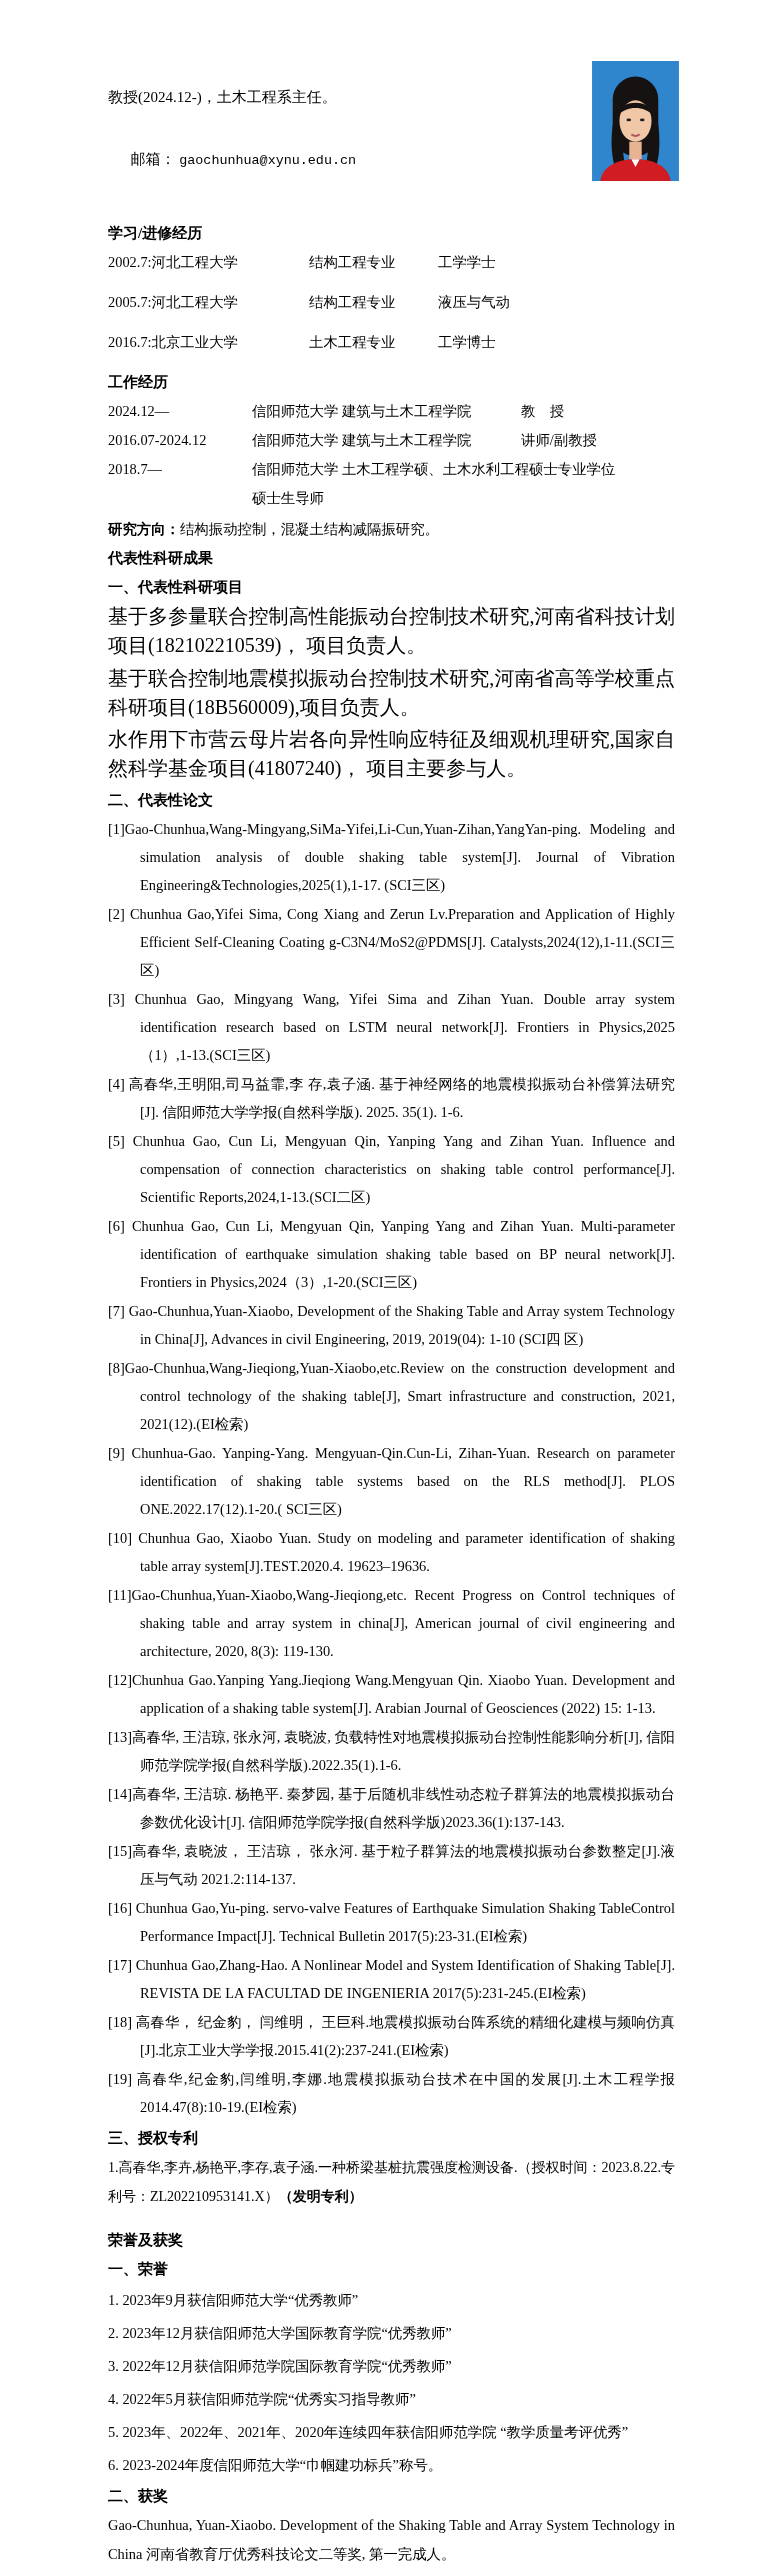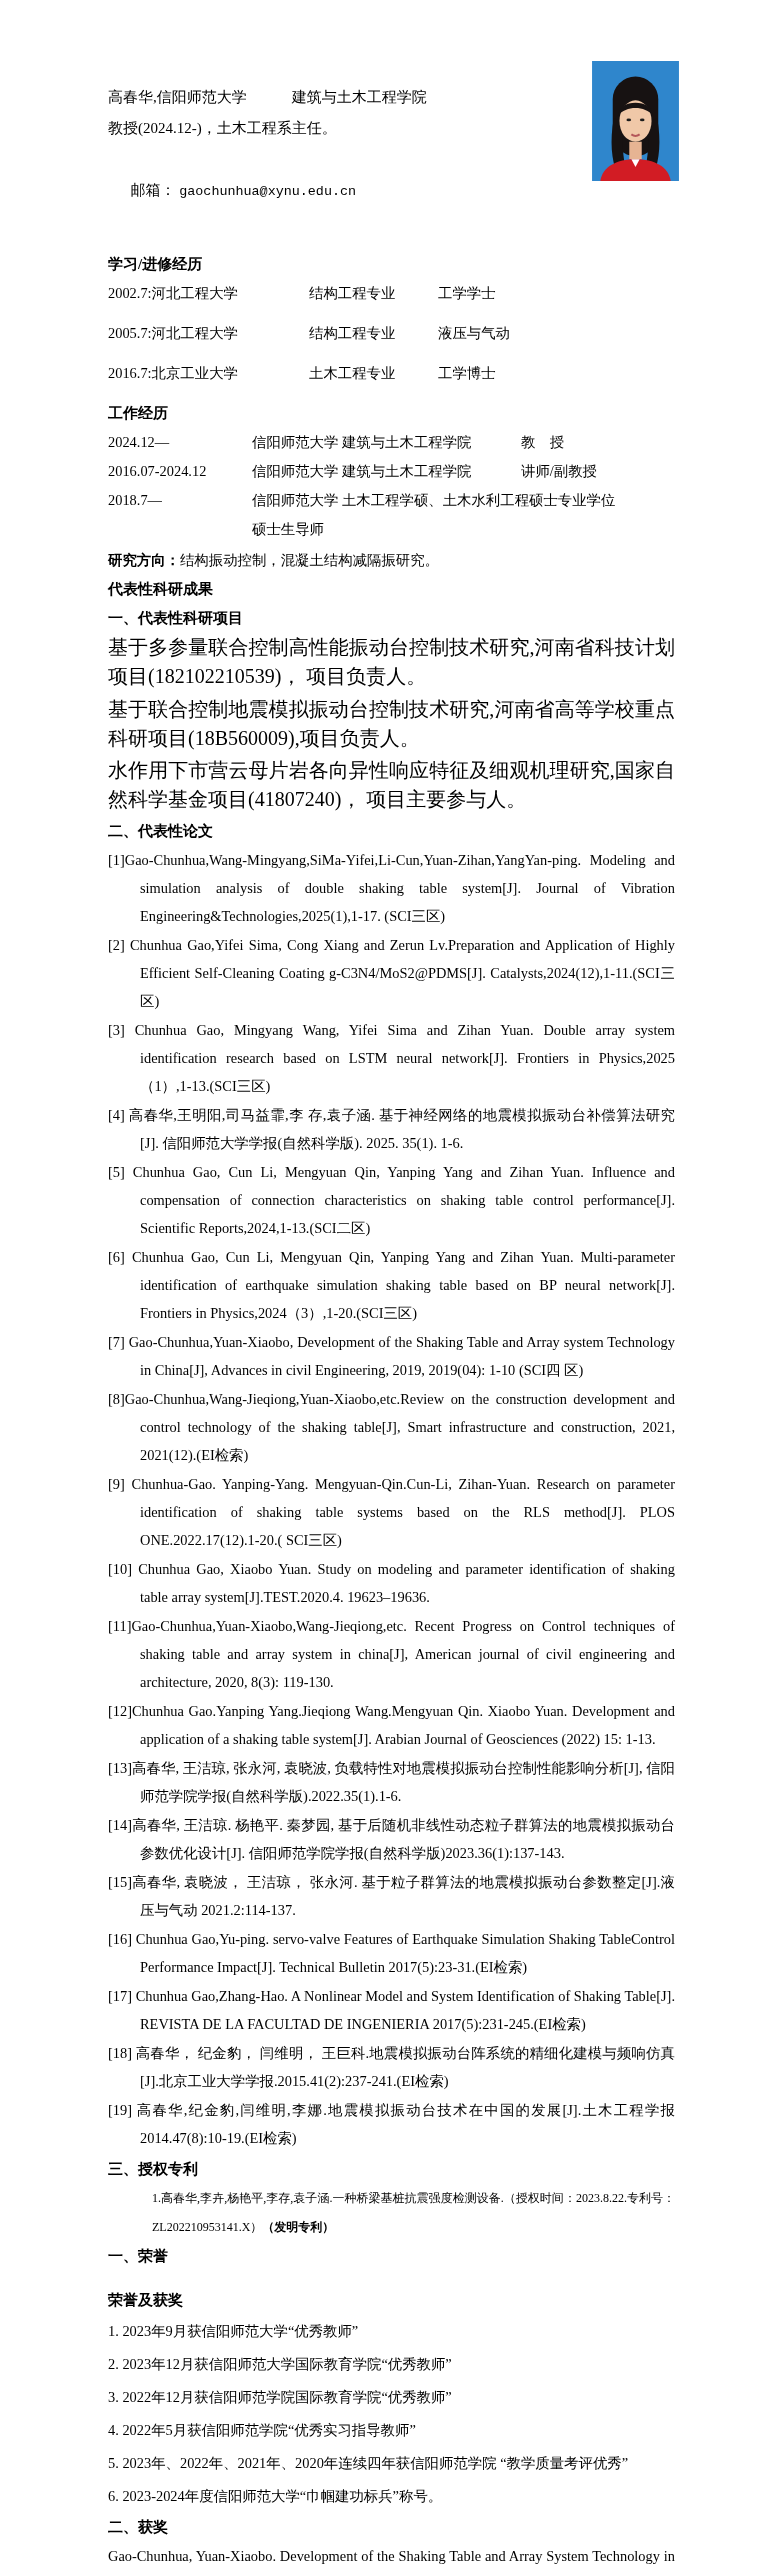--- a/index.html
+++ b/index.html
@@ -24,21 +24,21 @@
   .edu-c2 { width:129px; }
   .edu-c3 { flex:1; }
   .work-row { font-size:14.4px; line-height:29px; }
   .w-period { display:inline-block; width:144px; }
   .w-org { display:inline-block; min-width:269px; }
   .work-extra { font-size:14.4px; line-height:29px; margin-left:144px; }
   .research { font-size:14.4px; line-height:28px; margin-top:2.1px; }
   .bold { font-weight:bold;font-family:Liberation Serif, serif; }
   .project { font-size:20px; line-height:29px; text-align:justify; margin-bottom:3.1px; }
   .paper { font-size:14.4px; line-height:28px; text-align:justify; padding-left:32px; text-indent:-32px; margin-bottom:1px; }
-  .patent-para { font-size:12px; line-height:29px; text-align:justify;margin-left:44px; }
+  .patent-para { font-size:14px; line-height:29px; text-align:justify; }
   .honor-item { font-size:14.4px; line-height:33px; text-align:justify; }
   .award-para { font-size:14.4px; line-height:29px; text-align:justify; margin-bottom:2.1px; }
 </style>
 </head>
 <body>
 
 <div class="photo">
   <svg width="87" height="120" viewBox="0 0 168 232">
     <rect width="168" height="232" fill="#2f86cc"></rect>
     <rect x="40" y="30" width="88" height="154" rx="44" fill="#171212"></rect>
@@ -51,21 +51,20 @@
     <path d="M50 106 C50 72 118 72 118 106 C102 86 66 86 50 106 Z" fill="#171212"></path>
     <ellipse cx="71" cy="114" rx="4.5" ry="2.6" fill="#1c1c1c"></ellipse>
     <ellipse cx="97" cy="114" rx="4.5" ry="2.6" fill="#1c1c1c"></ellipse>
     <path d="M76 142 Q84 148 92 142" stroke="#b4575a" stroke-width="4" fill="none"></path>
   </svg>
 </div>
 
 <div class="page">
 
   <header>
-    <div class="pline">高春华,信阳师范大学　　　建筑与土木工程学院</div>
     <div class="pline">教授(2024.12-)，土木工程系主任。</div>
     <div class="pline">
       <span>邮箱： </span><span class="email-addr">gaochunhua@xynu.edu.cn</span>
     </div>
   </header>
 
   <div class="section-h h-edu">学习/进修经历</div>
   <div>
 
       <div class="edu-row">
@@ -160,23 +159,23 @@
       <div class="paper">[18] 高春华， 纪金豹， 闫维明， 王巨科.地震模拟振动台阵系统的精细化建模与频响仿真[J].北京工业大学学报.2015.41(2):237-241.(EI检索)</div>
 
       <div class="paper">[19] 高春华,纪金豹,闫维明,李娜.地震模拟振动台技术在中国的发展[J].土木工程学报 2014.47(8):10-19.(EI检索)</div>
     </div>
 
   <div class="section-h h-patents">三、授权专利</div>
   <div class="patent-para">
     <span>1.高春华,李卉,杨艳平,李存,袁子涵.一种桥梁基桩抗震强度检测设备.（授权时间：2023.8.22.专利号：ZL202210953141.X）</span><span class="bold">（发明专利）</span>
   </div>
 
+  <div class="section-h h-honors">荣誉及获奖</div>
+
   <div class="section-h">一、荣誉</div>
-
-  <div class="section-h h-honors">荣誉及获奖</div>
   <div>
 
       <div class="honor-item">1. 2023年9月获信阳师范大学“优秀教师”</div>
 
       <div class="honor-item">2. 2023年12月获信阳师范大学国际教育学院“优秀教师”</div>
 
       <div class="honor-item">3. 2022年12月获信阳师范学院国际教育学院“优秀教师”</div>
 
       <div class="honor-item">4. 2022年5月获信阳师范学院“优秀实习指导教师”</div>
 

